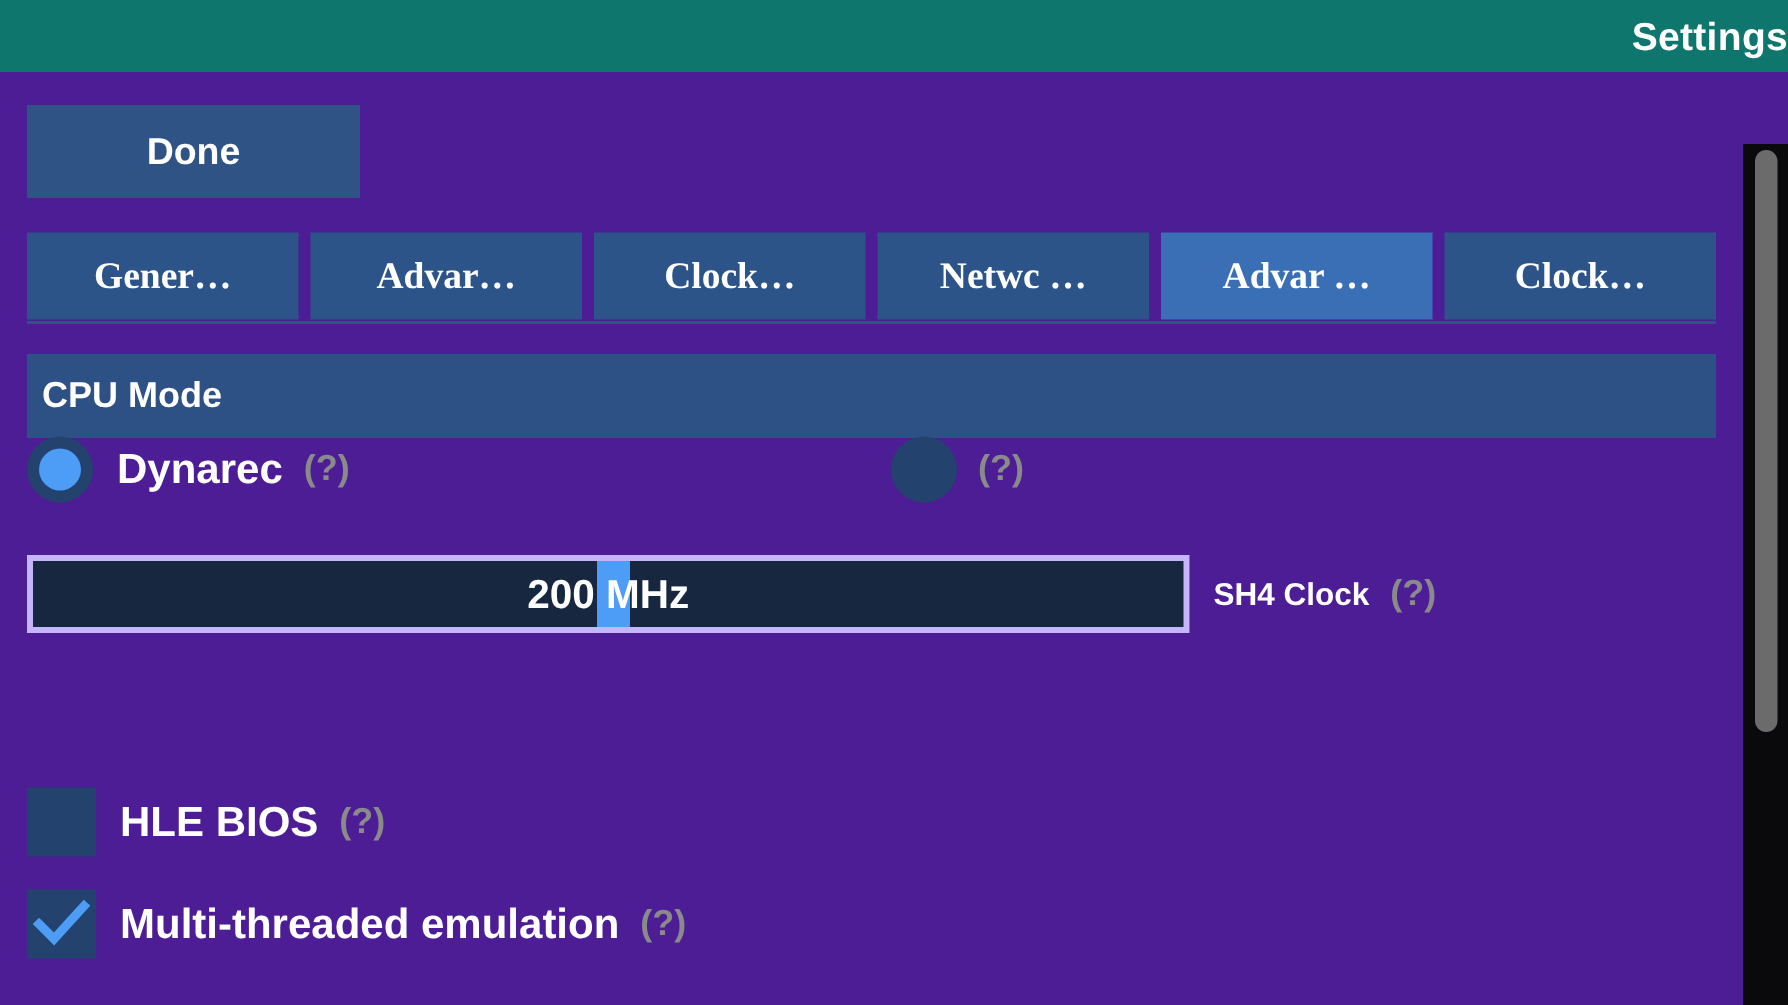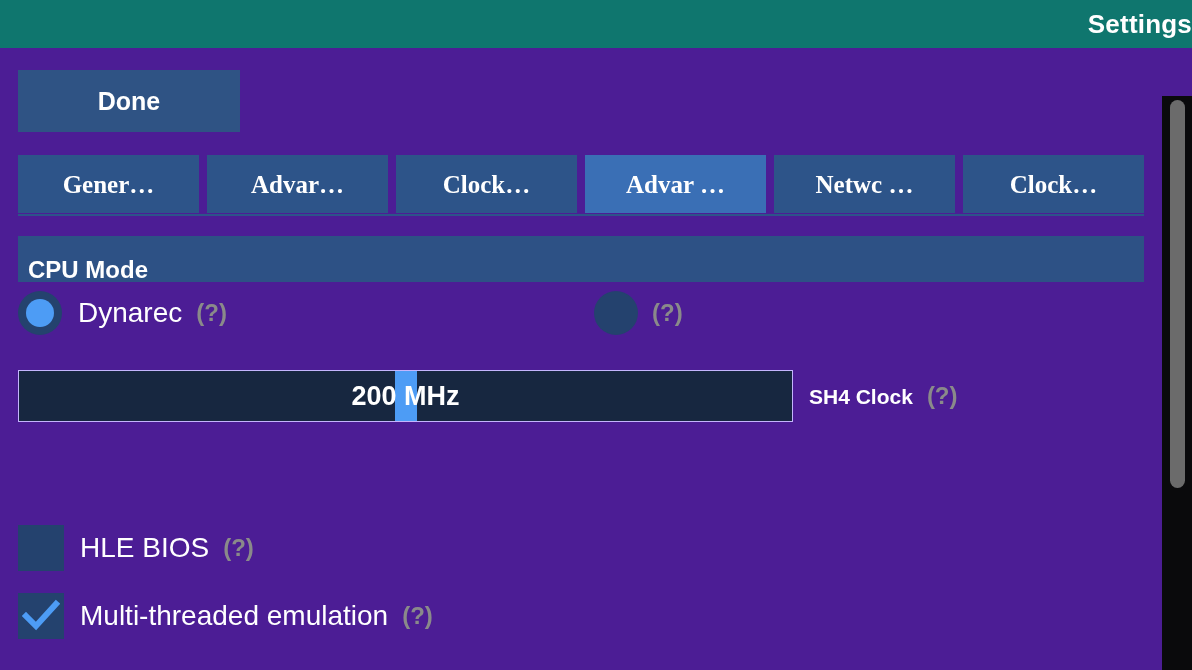--- a/index.html
+++ b/index.html
@@ -102,24 +102,24 @@
     width: 1126px;
     height: 2px;
     background: #2d5489;
   }
 
   
   .section-header {
     position: absolute;
     left: 18px;
     width: 1126px;
-    height: 46px;
+    height: 56px;
     background: #2d5185;
     display: flex;
-    align-items: flex-end;
+    align-items: center;
   }
   .section-header .label {
     color: #ffffff;
     font-size: 24px;
     font-weight: bold;
     padding-left: 10px;
     line-height: 1;
   }
   #hdr-cpu  { top: 188px; }
   #hdr-other{ top: 410px; }
@@ -145,21 +145,21 @@
   .radio .dot {
     width: 28px; height: 28px;
     border-radius: 50%;
     background: transparent;
   }
   .radio.on .dot { background: #4d9cf5; }
 
   .opt-label {
     color: #ffffff;
     font-size: 28px;
-    font-weight: normal;
+    font-weight: bold;
     margin-left: 16px;
     line-height: 1;
     white-space: nowrap;
     text-align: right;
   }
   .help {
     color: #8a8a8a;
     font-size: 24px;
     font-weight: bold;
     margin-left: 14px;
@@ -186,21 +186,21 @@
     width: 1126px;
     height: 52px;
     display: flex;
     align-items: center;
   }
   .slider-track {
     position: relative;
     width: 775px;
     height: 52px;
     background: #172740;
-    border: 1px solid #c4b5fd;
+    border: 4px solid #c4b5fd;
     display: flex;
     align-items: center;
     justify-content: center;
     cursor: pointer;
     overflow: hidden;
   }
   .slider-value {
     color: #ffffff;
     font-size: 27px;
     font-weight: bold;
@@ -263,22 +263,22 @@
   </div>
 
   <div class="content">
 
     <button class="done-btn">Done</button>
 
     <div class="tabbar">
       <button class="tab">Gener…</button>
       <button class="tab">Advar…</button>
       <button class="tab">Clock…</button>
+      <button class="tab">Netwc …</button>
       <button class="tab selected">Advar …</button>
-      <button class="tab">Netwc …</button>
       <button class="tab">Clock…</button>
     </div>
     <div class="tabbar-underline"></div>
 
     <div class="section-header" id="hdr-cpu">
       <span class="label">CPU Mode</span>
     </div>
 
     <div class="opt-row" style="left:18px; top:243px;">
       <span class="radio on">

